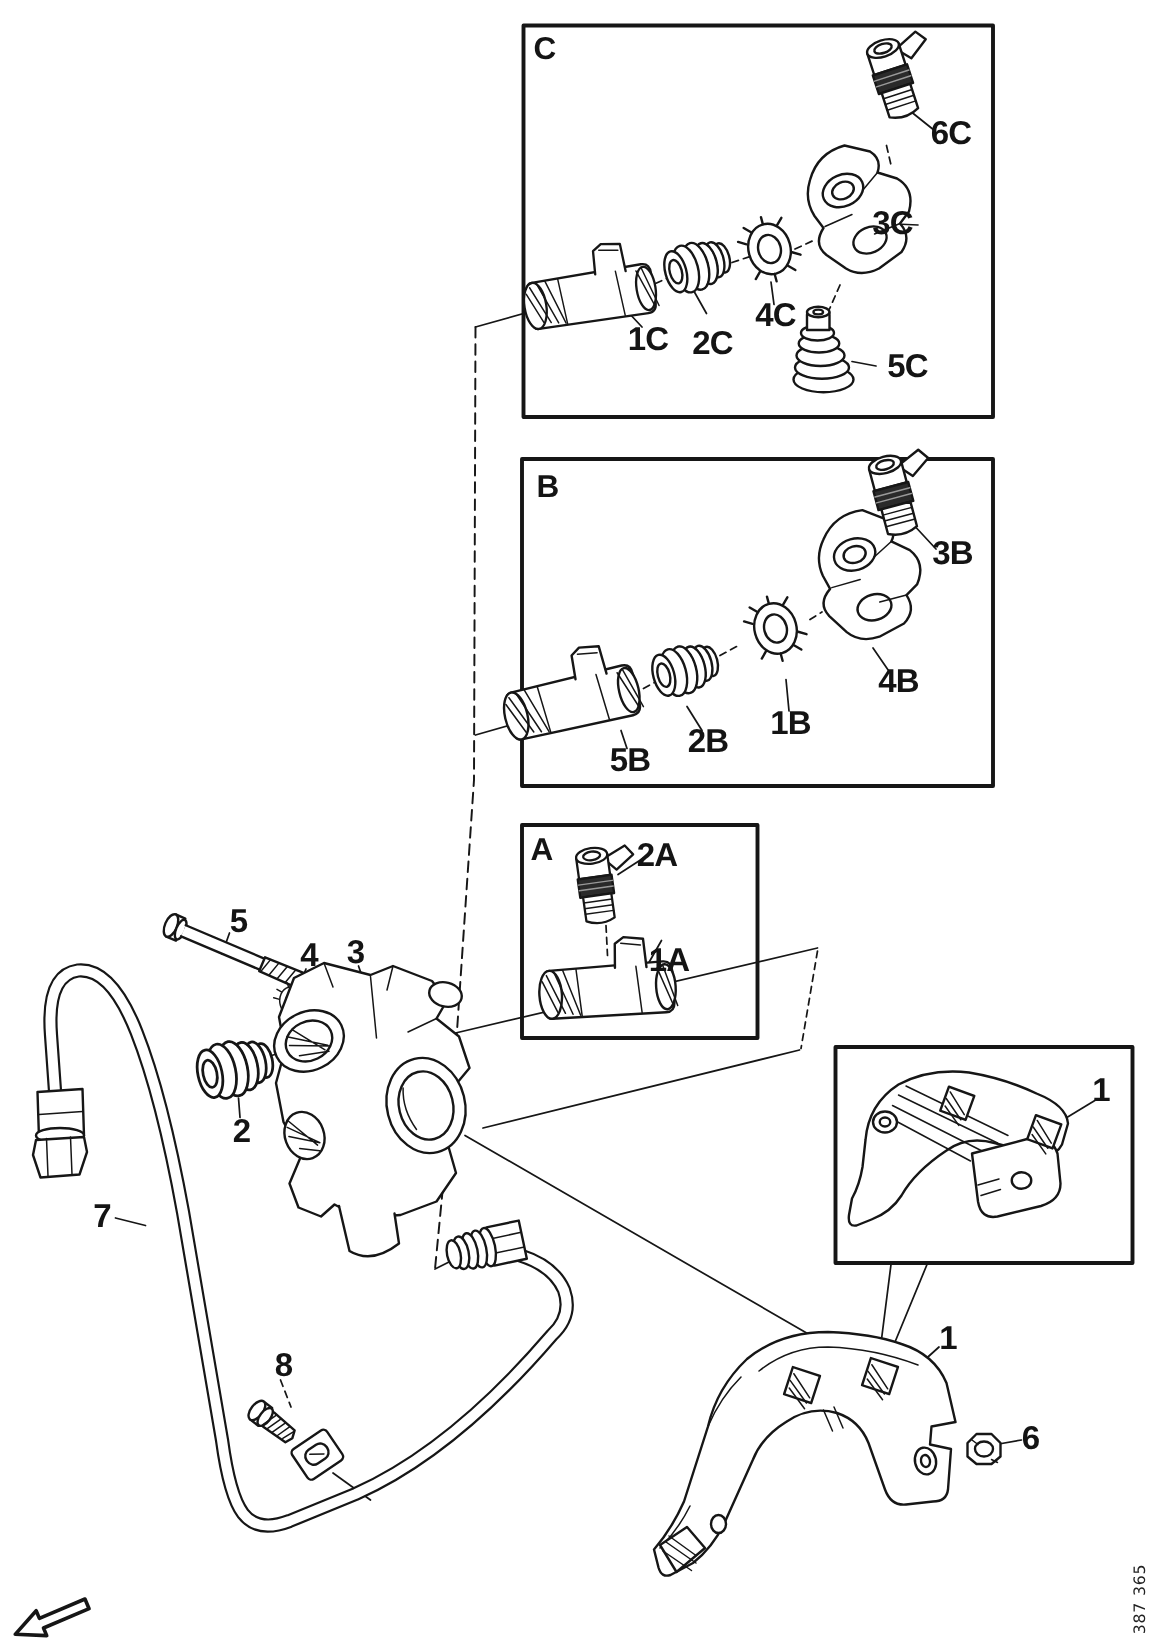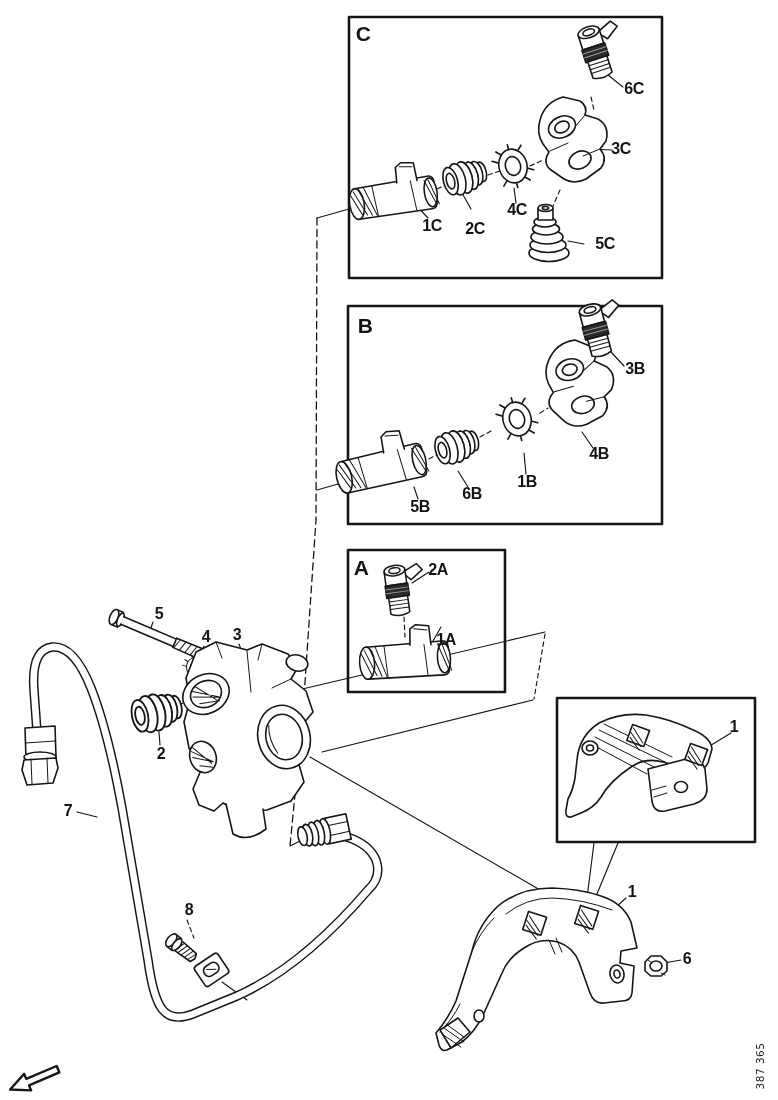--- a/index.html
+++ b/index.html
@@ -1,20 +1,20 @@
 <!DOCTYPE html>
 <html><head>
 <meta charset="utf-8">
 <style>
   html,body{margin:0;padding:0;background:#fff;}
   .stage{position:relative;width:778px;height:1100px;background:#fff;overflow:hidden;
          font-family:"Liberation Sans",sans-serif;}
   svg{position:absolute;left:0;top:0;}
   .lbl{position:absolute;transform:translate(-50%,-50%);
-       font-family:"Liberation Sans",sans-serif;font-weight:700;font-size:16px;
+       font-family:"Liberation Sans",sans-serif;font-weight:700;font-size:22px;
        color:#141414;letter-spacing:-.5px;white-space:nowrap;line-height:1;}
   .title{font-size:21px;}
   .fig{position:absolute;left:760px;top:1066px;
        transform:translate(-50%,-50%) rotate(-90deg);
        font-family:"DejaVu Sans",sans-serif;font-size:10.5px;font-weight:400;
        color:#222;letter-spacing:.5px;white-space:nowrap;}
   
   .thin{stroke-width:1 !important;}
   .lead{stroke-width:1.15 !important;fill:none;}
   .dash{stroke-width:1.3 !important;stroke-dasharray:7,4.5;fill:none;}
@@ -316,27 +316,27 @@
   <path d="M-25,-3.5 L8,-3.5 L8,-9 L27,0 L8,9 L8,3.5 L-25,3.5 Z" fill="#fff" stroke-width="2.4"></path>
 </g>
 
 </g>
 </svg>
 
 <span class="lbl title" style="left:363px;top:33px">C</span>
 <span class="lbl" style="left:432px;top:226px">1C</span>
 <span class="lbl" style="left:475px;top:229px">2C</span>
 <span class="lbl" style="left:517px;top:210px">4C</span>
-<span class="lbl" style="left:621px;top:149px">3C</span>
+<span class="lbl" style="left:595px;top:149px">3C</span>
 <span class="lbl" style="left:605px;top:244px">5C</span>
 <span class="lbl" style="left:634px;top:89px">6C</span>
 
 <span class="lbl title" style="left:365px;top:325px">B</span>
 <span class="lbl" style="left:420px;top:507px">5B</span>
-<span class="lbl" style="left:472px;top:494px">6B</span>
+<span class="lbl" style="left:472px;top:494px">2B</span>
 <span class="lbl" style="left:527px;top:482px">1B</span>
 <span class="lbl" style="left:599px;top:454px">4B</span>
 <span class="lbl" style="left:635px;top:369px">3B</span>
 
 <span class="lbl title" style="left:361px;top:567px">A</span>
 <span class="lbl" style="left:438px;top:570px">2A</span>
 <span class="lbl" style="left:446px;top:640px">1A</span>
 
 <span class="lbl" style="left:734px;top:727px">1</span>
 

